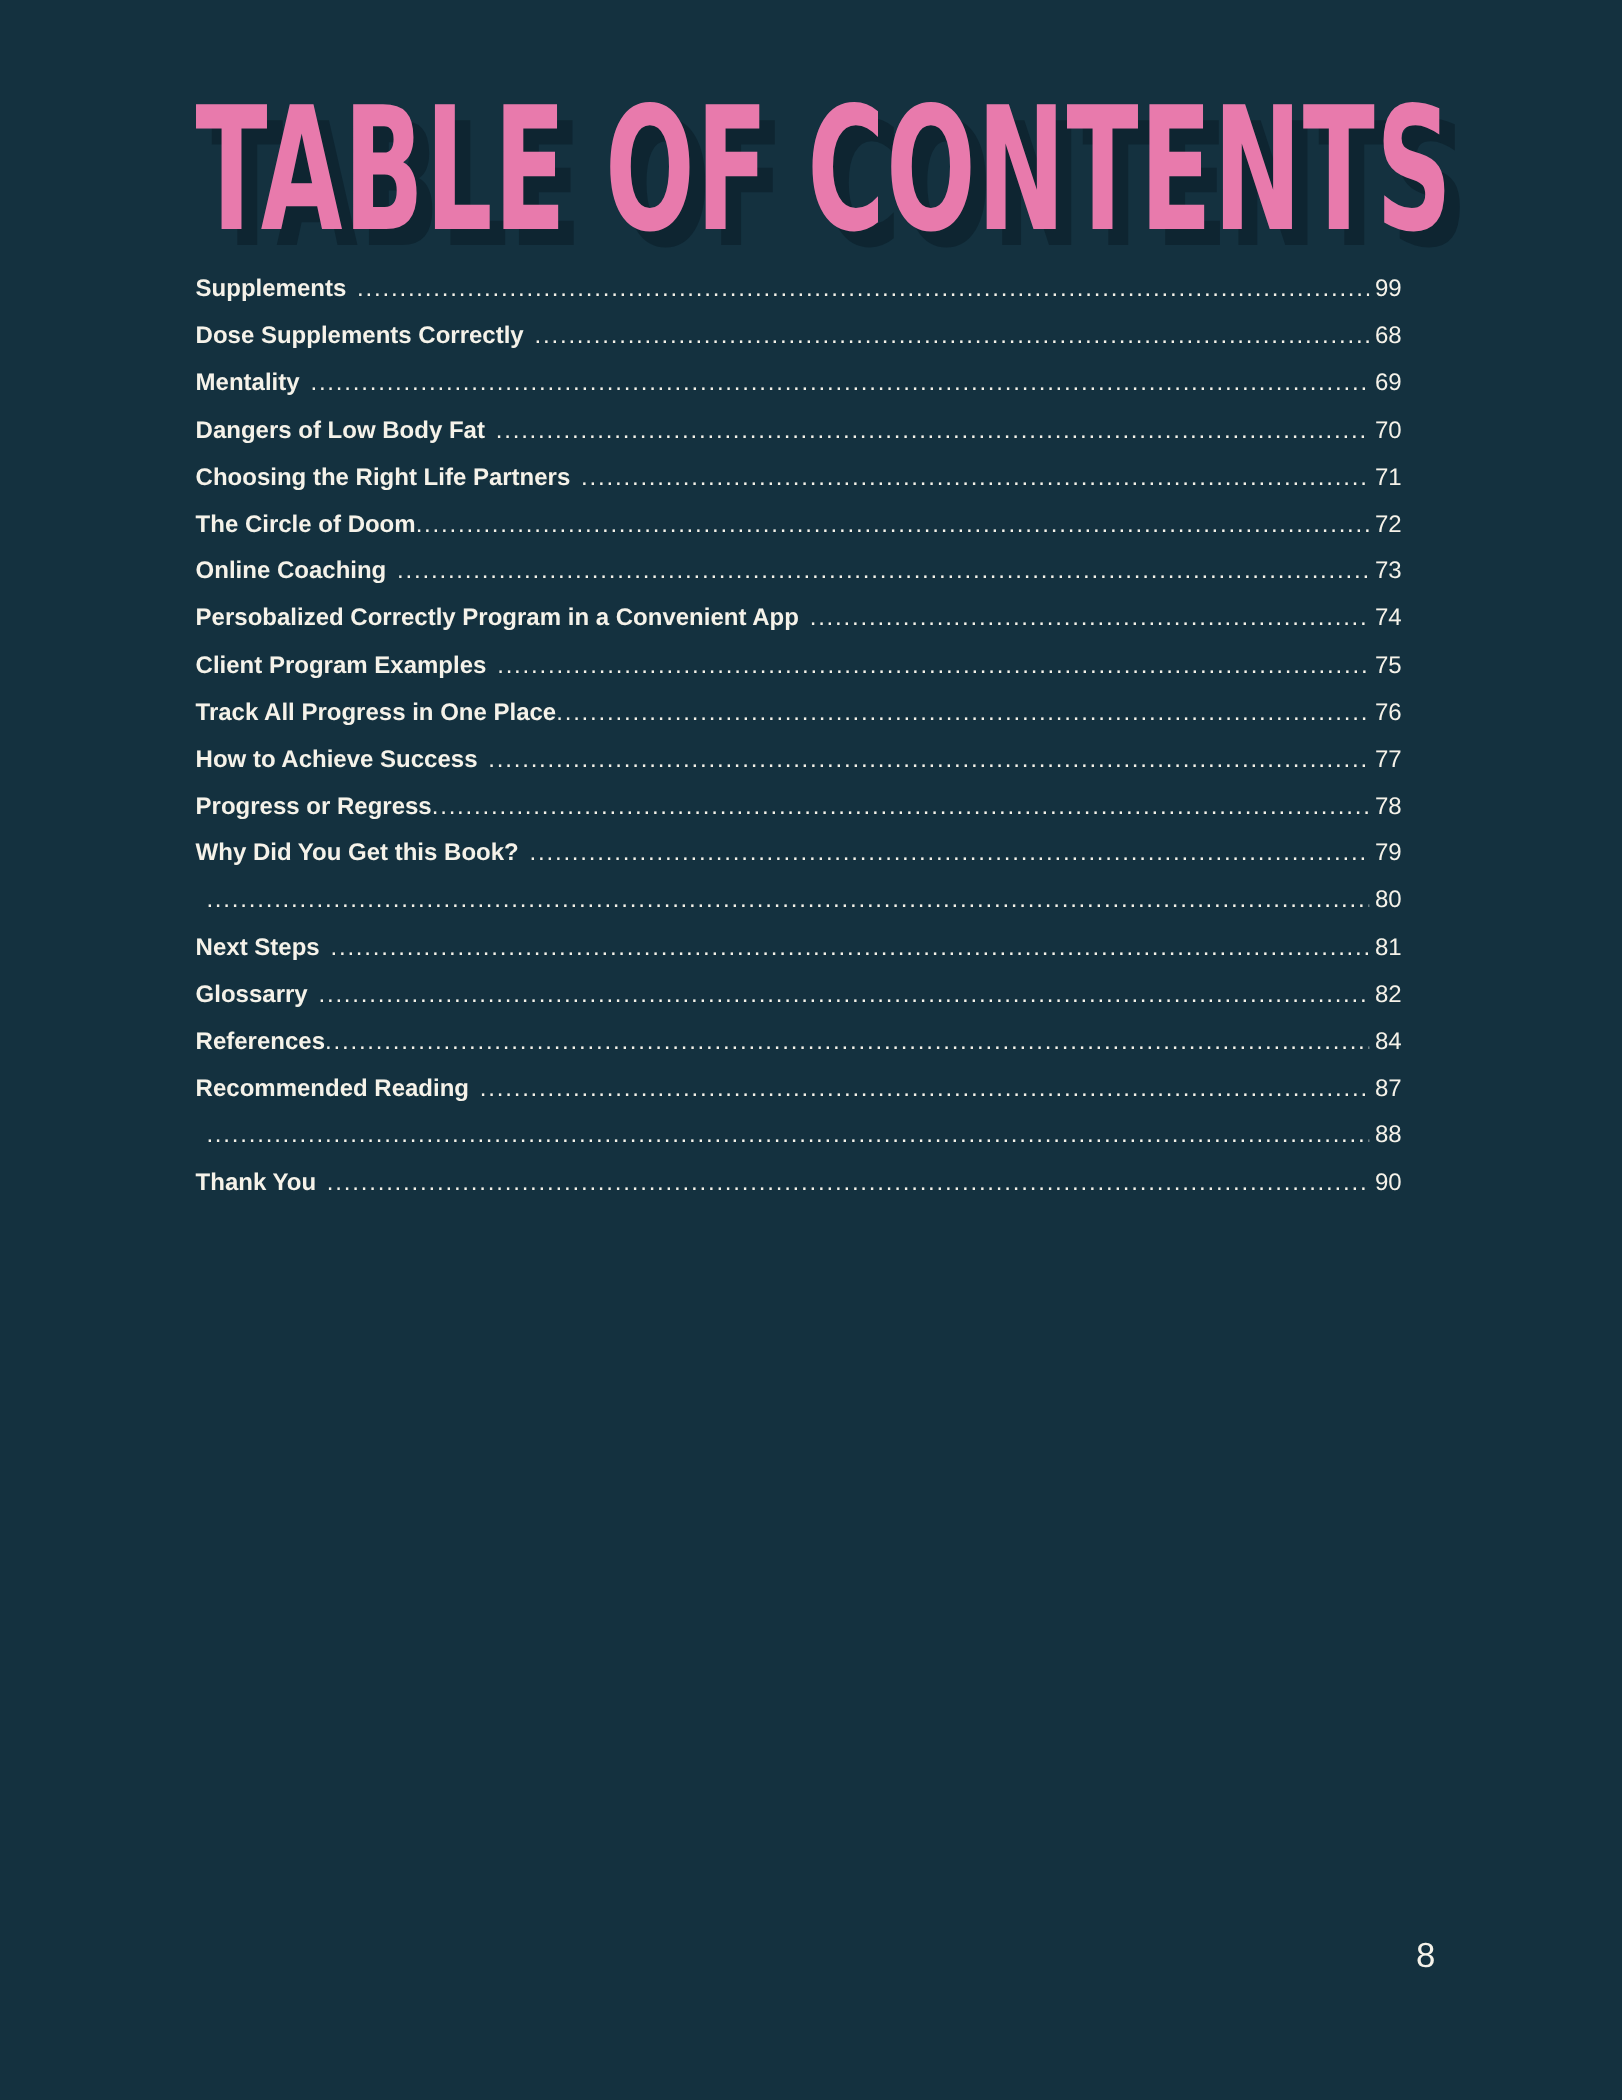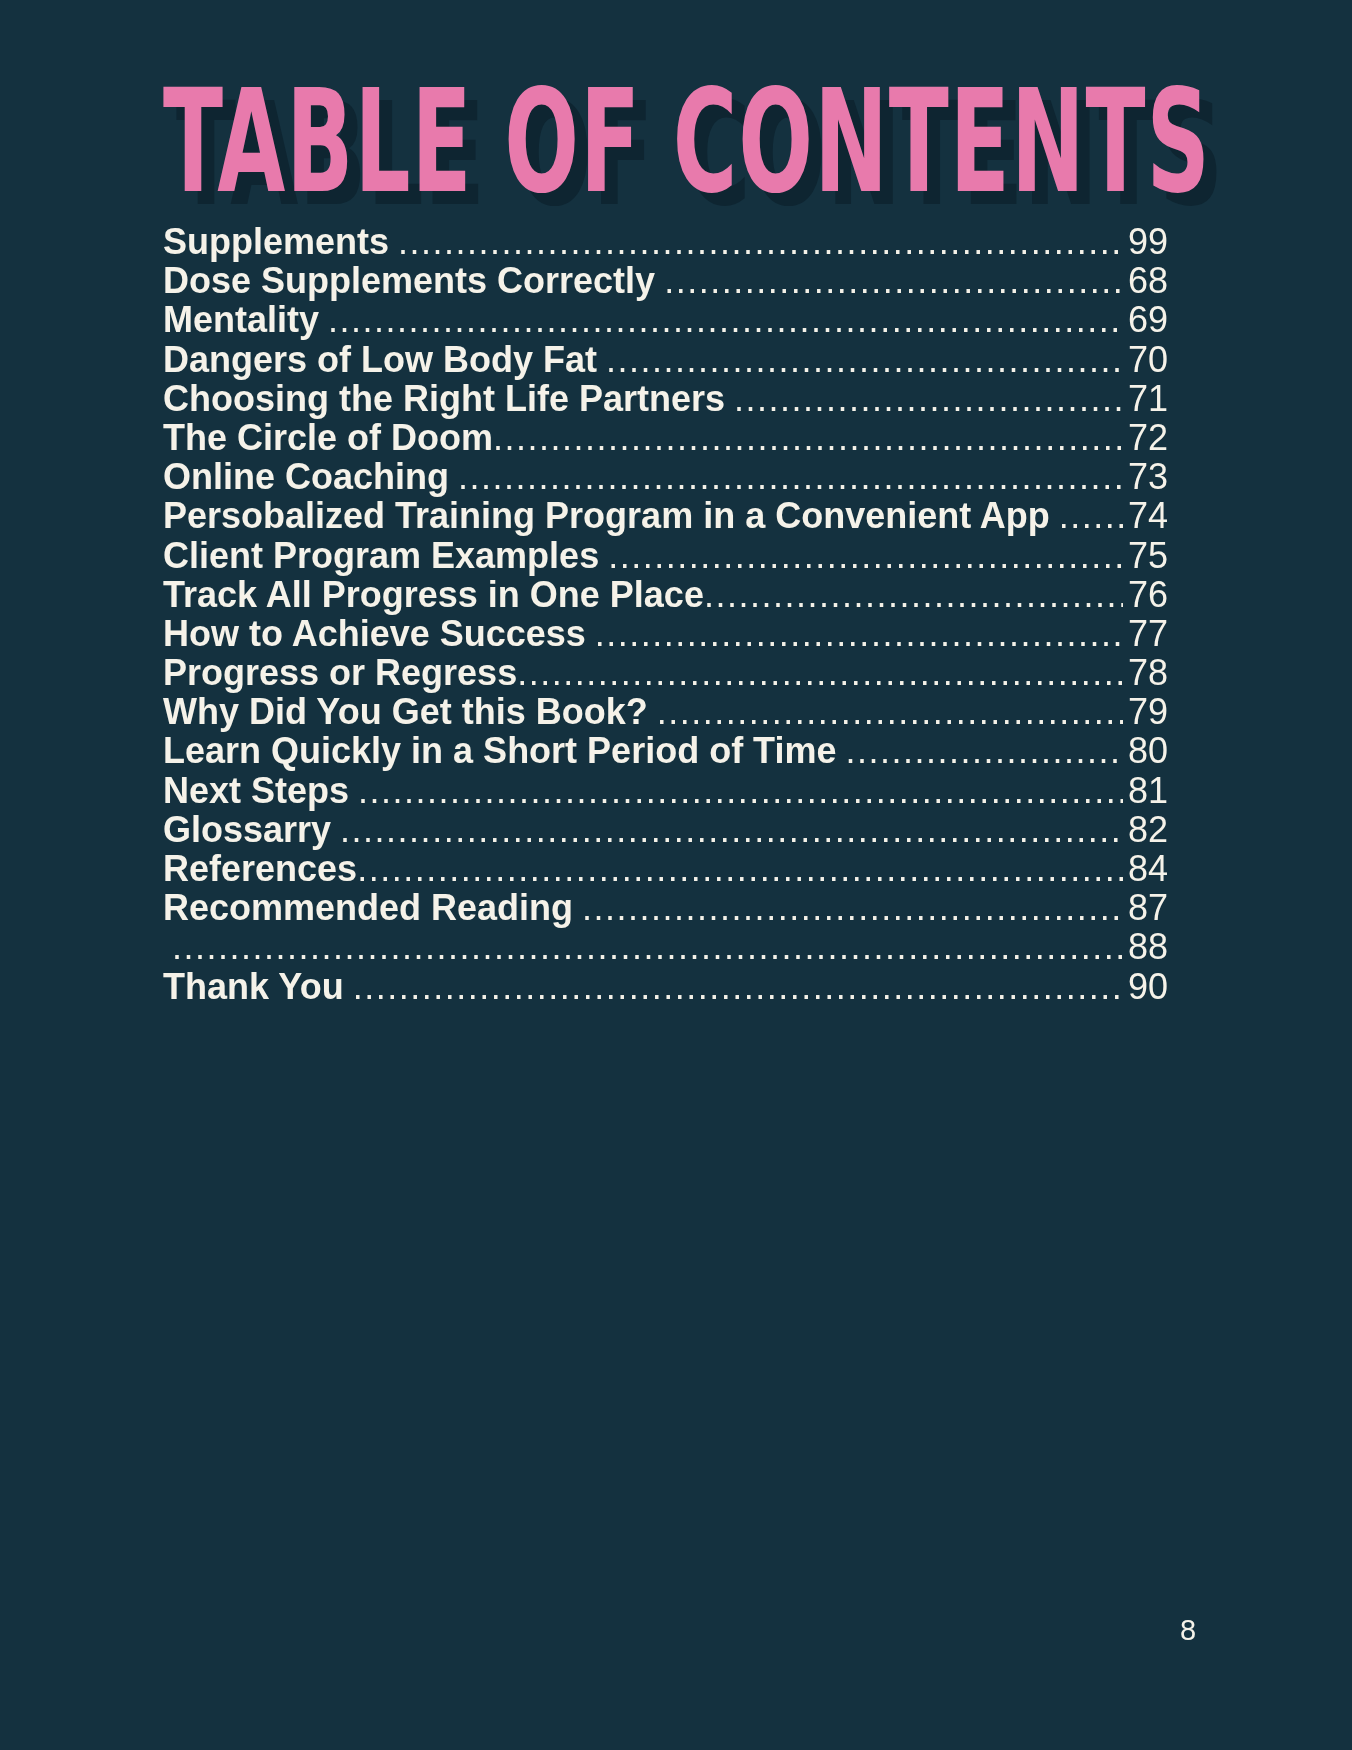--- a/index.html
+++ b/index.html
@@ -38,21 +38,21 @@
   .toc {
     position: absolute;
     top: 222px;
     left: 163px;
     width: 1005px;
   }
   .toc-row {
     display: flex;
     align-items: flex-start;
     height: 39.2px;
-    font-size: 36px;
+    font-size: 20px;
     line-height: 39.2px;
     white-space: nowrap;
   }
   .toc-label { flex: 0 0 auto; font-weight: bold; }
   .toc-label.bold { font-weight: bold; }
   .toc-leader {
     flex: 1 1 auto;
     overflow: hidden;
     white-space: nowrap;
     letter-spacing: 1.5px;
@@ -106,21 +106,21 @@
       <span class="toc-label">The Circle of Doom</span>
       <span class="toc-leader tight">............................................................................................................................................................................................................................................................................................................</span>
       <span class="toc-page">72</span>
     </div>
     <div class="toc-row">
       <span class="toc-label">Online Coaching</span>
       <span class="toc-leader">............................................................................................................................................................................................................................................................................................................</span>
       <span class="toc-page">73</span>
     </div>
     <div class="toc-row">
-      <span class="toc-label">Persobalized Training Program in a Convenient App</span>
+      <span class="toc-label">Persobalized Correctly Program in a Convenient App</span>
       <span class="toc-leader">............................................................................................................................................................................................................................................................................................................</span>
       <span class="toc-page">74</span>
     </div>
     <div class="toc-row">
       <span class="toc-label">Client Program Examples</span>
       <span class="toc-leader">............................................................................................................................................................................................................................................................................................................</span>
       <span class="toc-page">75</span>
     </div>
     <div class="toc-row">
       <span class="toc-label">Track All Progress in One Place</span>
@@ -136,21 +136,20 @@
       <span class="toc-label">Progress or Regress</span>
       <span class="toc-leader tight">............................................................................................................................................................................................................................................................................................................</span>
       <span class="toc-page">78</span>
     </div>
     <div class="toc-row">
       <span class="toc-label">Why Did You Get this Book?</span>
       <span class="toc-leader">............................................................................................................................................................................................................................................................................................................</span>
       <span class="toc-page">79</span>
     </div>
     <div class="toc-row">
-      <span class="toc-label">Learn Quickly in a Short Period of Time</span>
       <span class="toc-leader">............................................................................................................................................................................................................................................................................................................</span>
       <span class="toc-page">80</span>
     </div>
     <div class="toc-row">
       <span class="toc-label">Next Steps</span>
       <span class="toc-leader">............................................................................................................................................................................................................................................................................................................</span>
       <span class="toc-page">81</span>
     </div>
     <div class="toc-row">
       <span class="toc-label">Glossarry</span>

